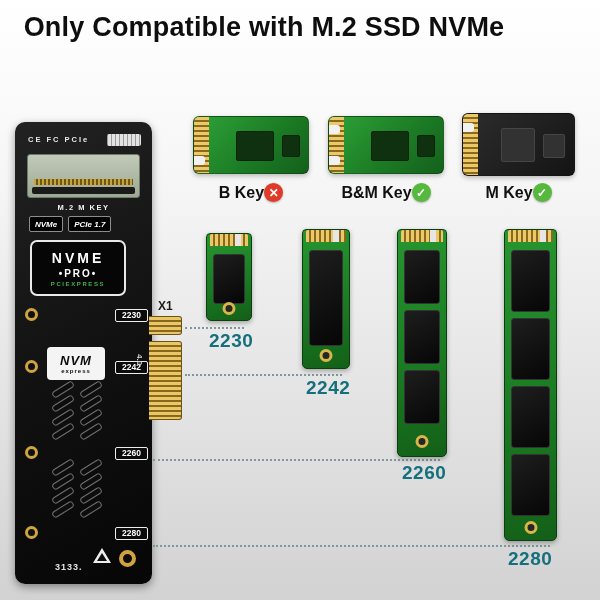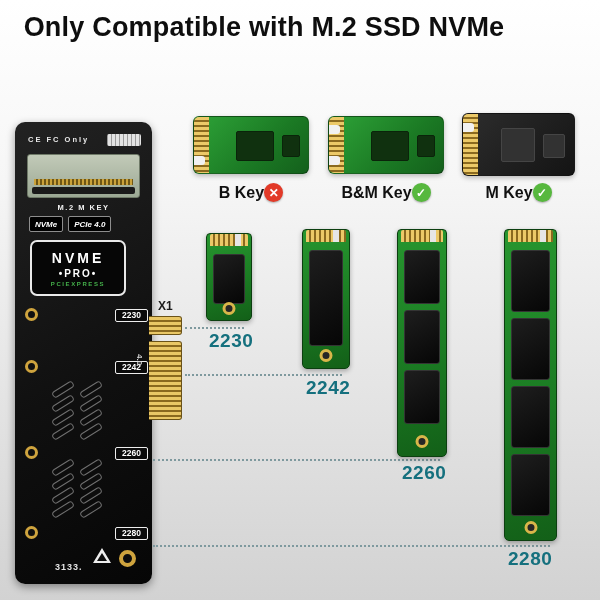--- a/index.html
+++ b/index.html
@@ -90,44 +90,48 @@
   .x1{left:158px;top:299px;font-size:12px;font-weight:700;color:#1c1c1c}
 </style>
 </head>
 <body>
 
 <div id="canvas">
 
   <div class="abs title">Only Compatible with M.2 SSD NVMe</div>
 
   <div class="abs card">
-    <div class="certs">CE  FC  Only</div>
+    <div class="certs">CE  FC  PCIe</div>
     <div class="serial"></div>
     <div class="socket">
       <span class="pins"></span>
       <span class="slot"></span>
     </div>
     <div class="slotlabel">M.2 M KEY</div>
     <div class="badges">
       <span class="bdg">NVMe</span>
-      <span class="bdg">PCIe 4.0</span>
+      <span class="bdg">PCIe 1.7</span>
     </div>
     <div class="sticker">
       <span class="st1">NVME</span>
       <span class="st2">•PRO•</span>
       <span class="st3">PCIEXPRESS</span>
     </div>
     <span class="sizebox sb0">2230</span>
     <span class="sizebox sb1">2242</span>
     <span class="sizebox sb2">2260</span>
     <span class="sizebox sb3">2280</span>
     <span class="stand so0"></span>
     <span class="stand so1"></span>
     <span class="stand so2"></span>
     <span class="stand so3"></span>
+    <div class="nvmlogo">
+      <span class="nvmmain">NVM</span>
+      <span class="nvmsub">express</span>
+    </div>
     <div class="vert40">4.0</div>
     <div class="vents v1">
       <i class="vent"></i>
         <i class="vent"></i>
       <i class="vent"></i>
         <i class="vent"></i>
       <i class="vent"></i>
         <i class="vent"></i>
       <i class="vent"></i>
         <i class="vent"></i>

